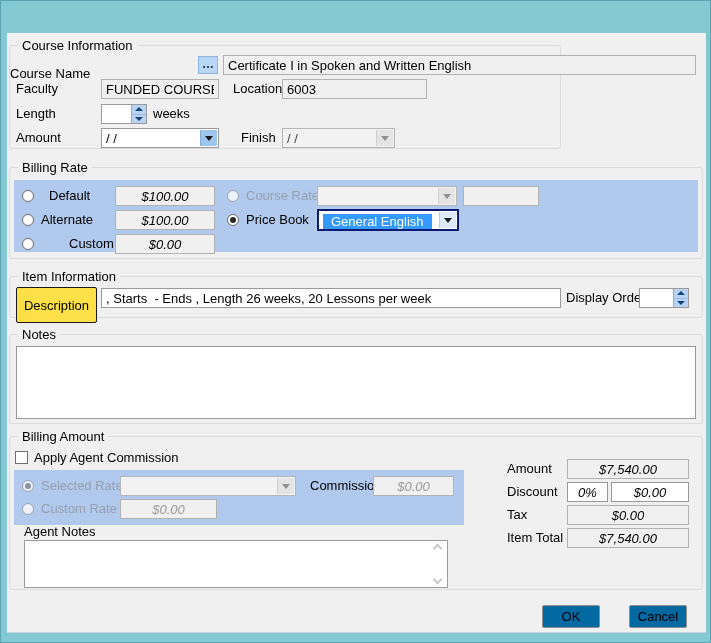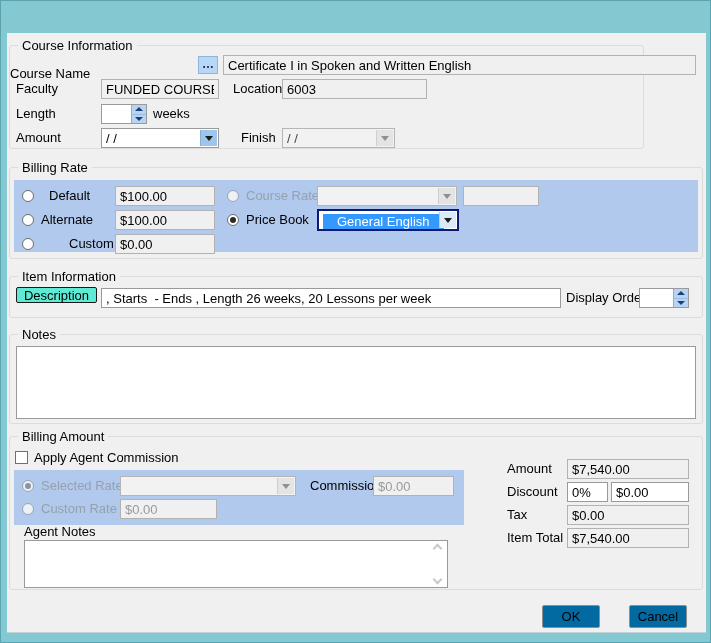--- a/index.html
+++ b/index.html
@@ -20,21 +20,21 @@
   
   .client { position: absolute; left: 6px; top: 32px; width: 699px; height: 600px; background: #f0f0f0; border-bottom: 1px solid #c2d4d8; }
 
   .group { position: absolute; border: 1px solid #dcdcdc; border-radius: 3px; }
   .group-label { position: absolute; top: -8px; left: 8px; background: #f0f0f0; padding: 0 4px; white-space: nowrap; }
 
   .lbl { position: absolute; height: 20px; line-height: 20px; white-space: nowrap; }
 
   input.tb, .tb-like { position: absolute; height: 20px; border: 1px solid #9a9a9a; background: #fff; font-family: "Liberation Sans", sans-serif; font-size: 13px; padding: 0 4px; color: #000; outline: none; }
   .ro { background: #f0f0f0 !important; border-color: #b2b2b2 !important; }
-  .money { text-align: left; }
+  .money { text-align: center; font-style: italic; }
 
   
   .browse-btn { position: absolute; width: 20px; height: 18px; background: #b8d6f6; border: 1px solid #8fb4dd; color: #1c2c4c;
                 text-align: center; line-height: 14px; font-weight: bold; font-size: 12px; cursor: pointer; }
 
   
   .spin { position: absolute; height: 20px; border: 1px solid #9a9a9a; background: #fff; }
   .spin input { position: absolute; left: 0; top: 0; bottom: 0; width: calc(100% - 16px); border: none; background: transparent; text-align: center; font-family: "Liberation Sans", sans-serif; font-size: 13px; padding: 0 2px; outline: none; margin-top: 43px; }
   .spin .btns { position: absolute; right: 0; top: 0; bottom: 0; width: 15px; border-left: 1px solid #8ab0d8; display: flex; flex-direction: column; }
   .spin .sb { flex: 1; background: #b9d3f2; position: relative; cursor: pointer; }
@@ -45,52 +45,52 @@
 
   
   .combo { position: absolute; height: 20px; background: #fff; border: 1px solid #9a9a9a; padding: 1px 20px 0 4px; line-height: 17px; white-space: nowrap; overflow: hidden; cursor: pointer; }
   .combo .arrow { position: absolute; right: 1px; top: 1px; bottom: 1px; width: 17px; background: #9ec5ec; border-left: 1px solid #86aed6; }
   .combo .arrow::after { content: ""; position: absolute; left: 50%; top: 50%; transform: translate(-50%, -40%); border-left: 4px solid transparent; border-right: 4px solid transparent; border-top: 5px solid #1c1c1c; }
   .combo.disabled { background: #f2f2f2; border-color: #b5b5b5; color: #444; cursor: default; }
   .combo.disabled .arrow { background: #e4e4e4; border-left-color: #cfcfcf; }
   .combo.disabled .arrow::after { border-top-color: #909090; }
   .combo.focused { border: 2px solid #0c1a74; height: 22px; padding-top: 2px; }
   .combo.focused .arrow { background: #dcе9f8; background: #dce9f8; border-left-color: #b9cde6; }
-  .sel-text { background: #3399ff; color: #fff; padding: 0 14px; }
+  .sel-text { background: #3399ff; color: #fff; padding: 0 8px; }
 
   
   .radio { position: absolute; width: 12px; height: 12px; border: 1px solid #6e6e6e; border-radius: 50%; background: #fff; }
   .radio.checked::after { content: ""; position: absolute; left: 2px; top: 2px; width: 6px; height: 6px; border-radius: 50%; background: #2b2b2b; }
   .radio.disabled { border-color: #9aa4b4; background: #eef1f6; }
   .radio.disabled.checked::after { background: #8a93a3; }
   .checkbox { position: absolute; width: 13px; height: 13px; border: 1px solid #707070; background: #fff; }
   .dis-lbl { color: #96a0b0; }
 
   .bluepanel { position: absolute; background: #b1c9ec; }
 
   textarea.ta { position: absolute; border: 1px solid #9a9a9a; background: #fff; resize: none; font-family: "Liberation Sans", sans-serif; font-size: 13px; padding: 2px 4px; outline: none; }
 
   
   .scroll-arrows { position: absolute; width: 16px; }
   .chev { position: absolute; left: 4px; width: 7px; height: 7px; border-left: 2px solid #c9c9c9; border-top: 2px solid #c9c9c9; }
   .chev.up { top: 4px; transform: rotate(45deg); }
   .chev.dn { bottom: 4px; transform: rotate(225deg); }
 
   .btn { position: absolute; height: 23px; background: #0369a1; border: 1px solid #8e8e8e; border-radius: 2px; font-family: "Liberation Sans", sans-serif; font-size: 13px; color: #000; cursor: pointer; padding: 0; }
-  .desc-btn { border: 1px solid #1a1a1a; height: 16px; background: #5eead4; }
+  .desc-btn { border: 1px solid #1a1a1a; height: 36px; background: #fde047; }
 </style>
 </head>
 <body>
 
 <div class="window">
 
 
   <div class="client">
 
-    <div class="group" style="left:2px; top:12px; width:635px; height:104px;">
+    <div class="group" style="left:2px; top:12px; width:552px; height:104px;">
       <span class="group-label">Course Information</span>
 
       <span class="lbl" style="left:0; top:9px;margin-top:9px;">Course Name</span>
       <div class="browse-btn" style="left:188px; top:10px;">
         <span>…</span>
       </div>
       <input class="tb ro" readonly="" style="left: 213px; top: 9px; width: 473px;" value="Certificate I in Spoken and Written English">
 
       <span class="lbl" style="left:6px; top:33px;">Faculty</span>
       <input class="tb ro" readonly="" style="left: 91px; top: 33px; width: 118px;" value="FUNDED COURSES">

